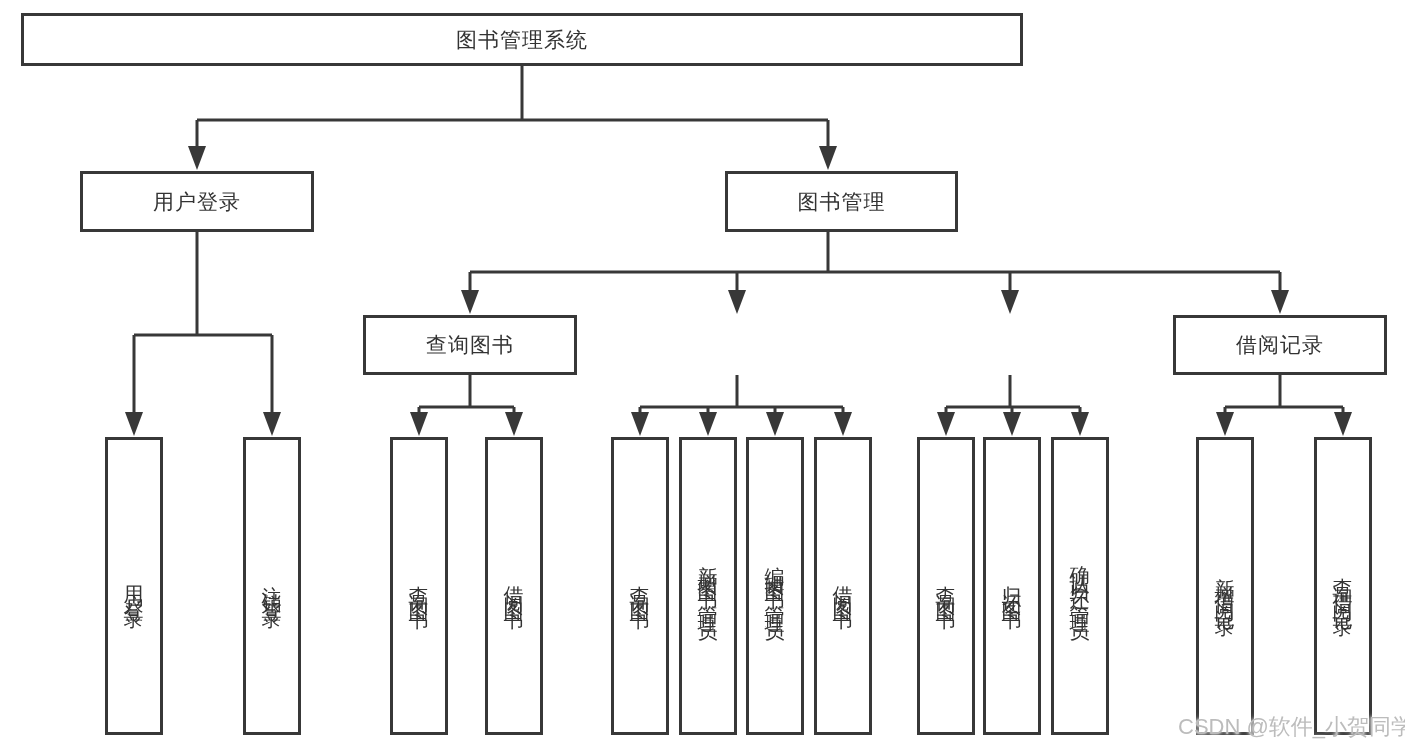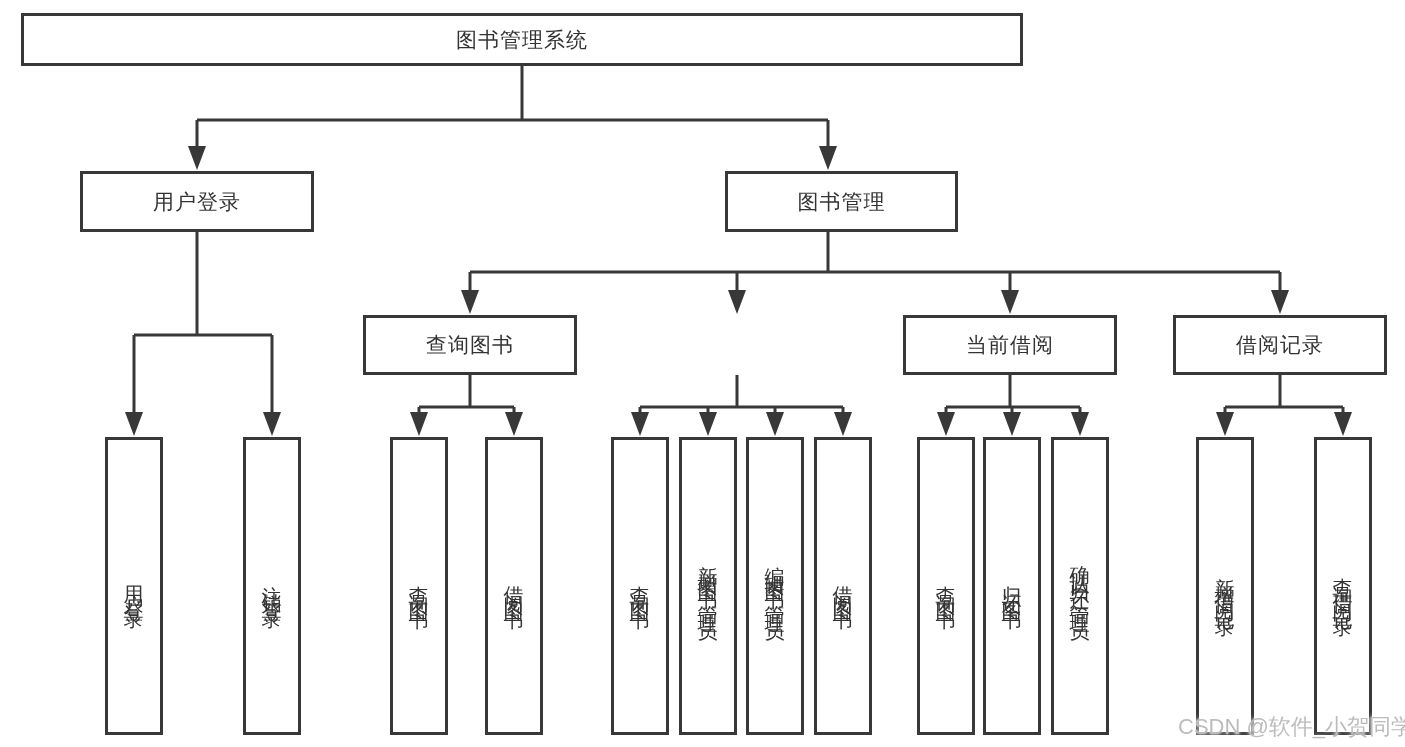--- a/index.html
+++ b/index.html
@@ -99,23 +99,20 @@
   <div class="node hbox" style="left:80px;top:171px;width:234px;height:61px;">
     <span>用户登录</span>
   </div>
   <div class="node hbox" style="left:712px;top:171px;width:233px;height:61px;margin-left:13px;">
     <span>图书管理</span>
   </div>
 
   <div class="node hbox" style="left:363px;top:315px;width:214px;height:60px;">
     <span>查询图书</span>
   </div>
-  <div class="node hbox" style="left:903px;top:315px;width:214px;height:60px;">
-    <span>当前借阅</span>
-  </div>
   <div class="node hbox" style="left:1173px;top:315px;width:214px;height:60px;">
     <span>借阅记录</span>
   </div>
 
   <div class="node vbox" style="left:105px;top:437px;width:58px;height:298px;">
     <span>用户登录</span>
   </div>
   <div class="node vbox" style="left:243px;top:437px;width:58px;height:298px;">
     <span>注销登录</span>
   </div>

